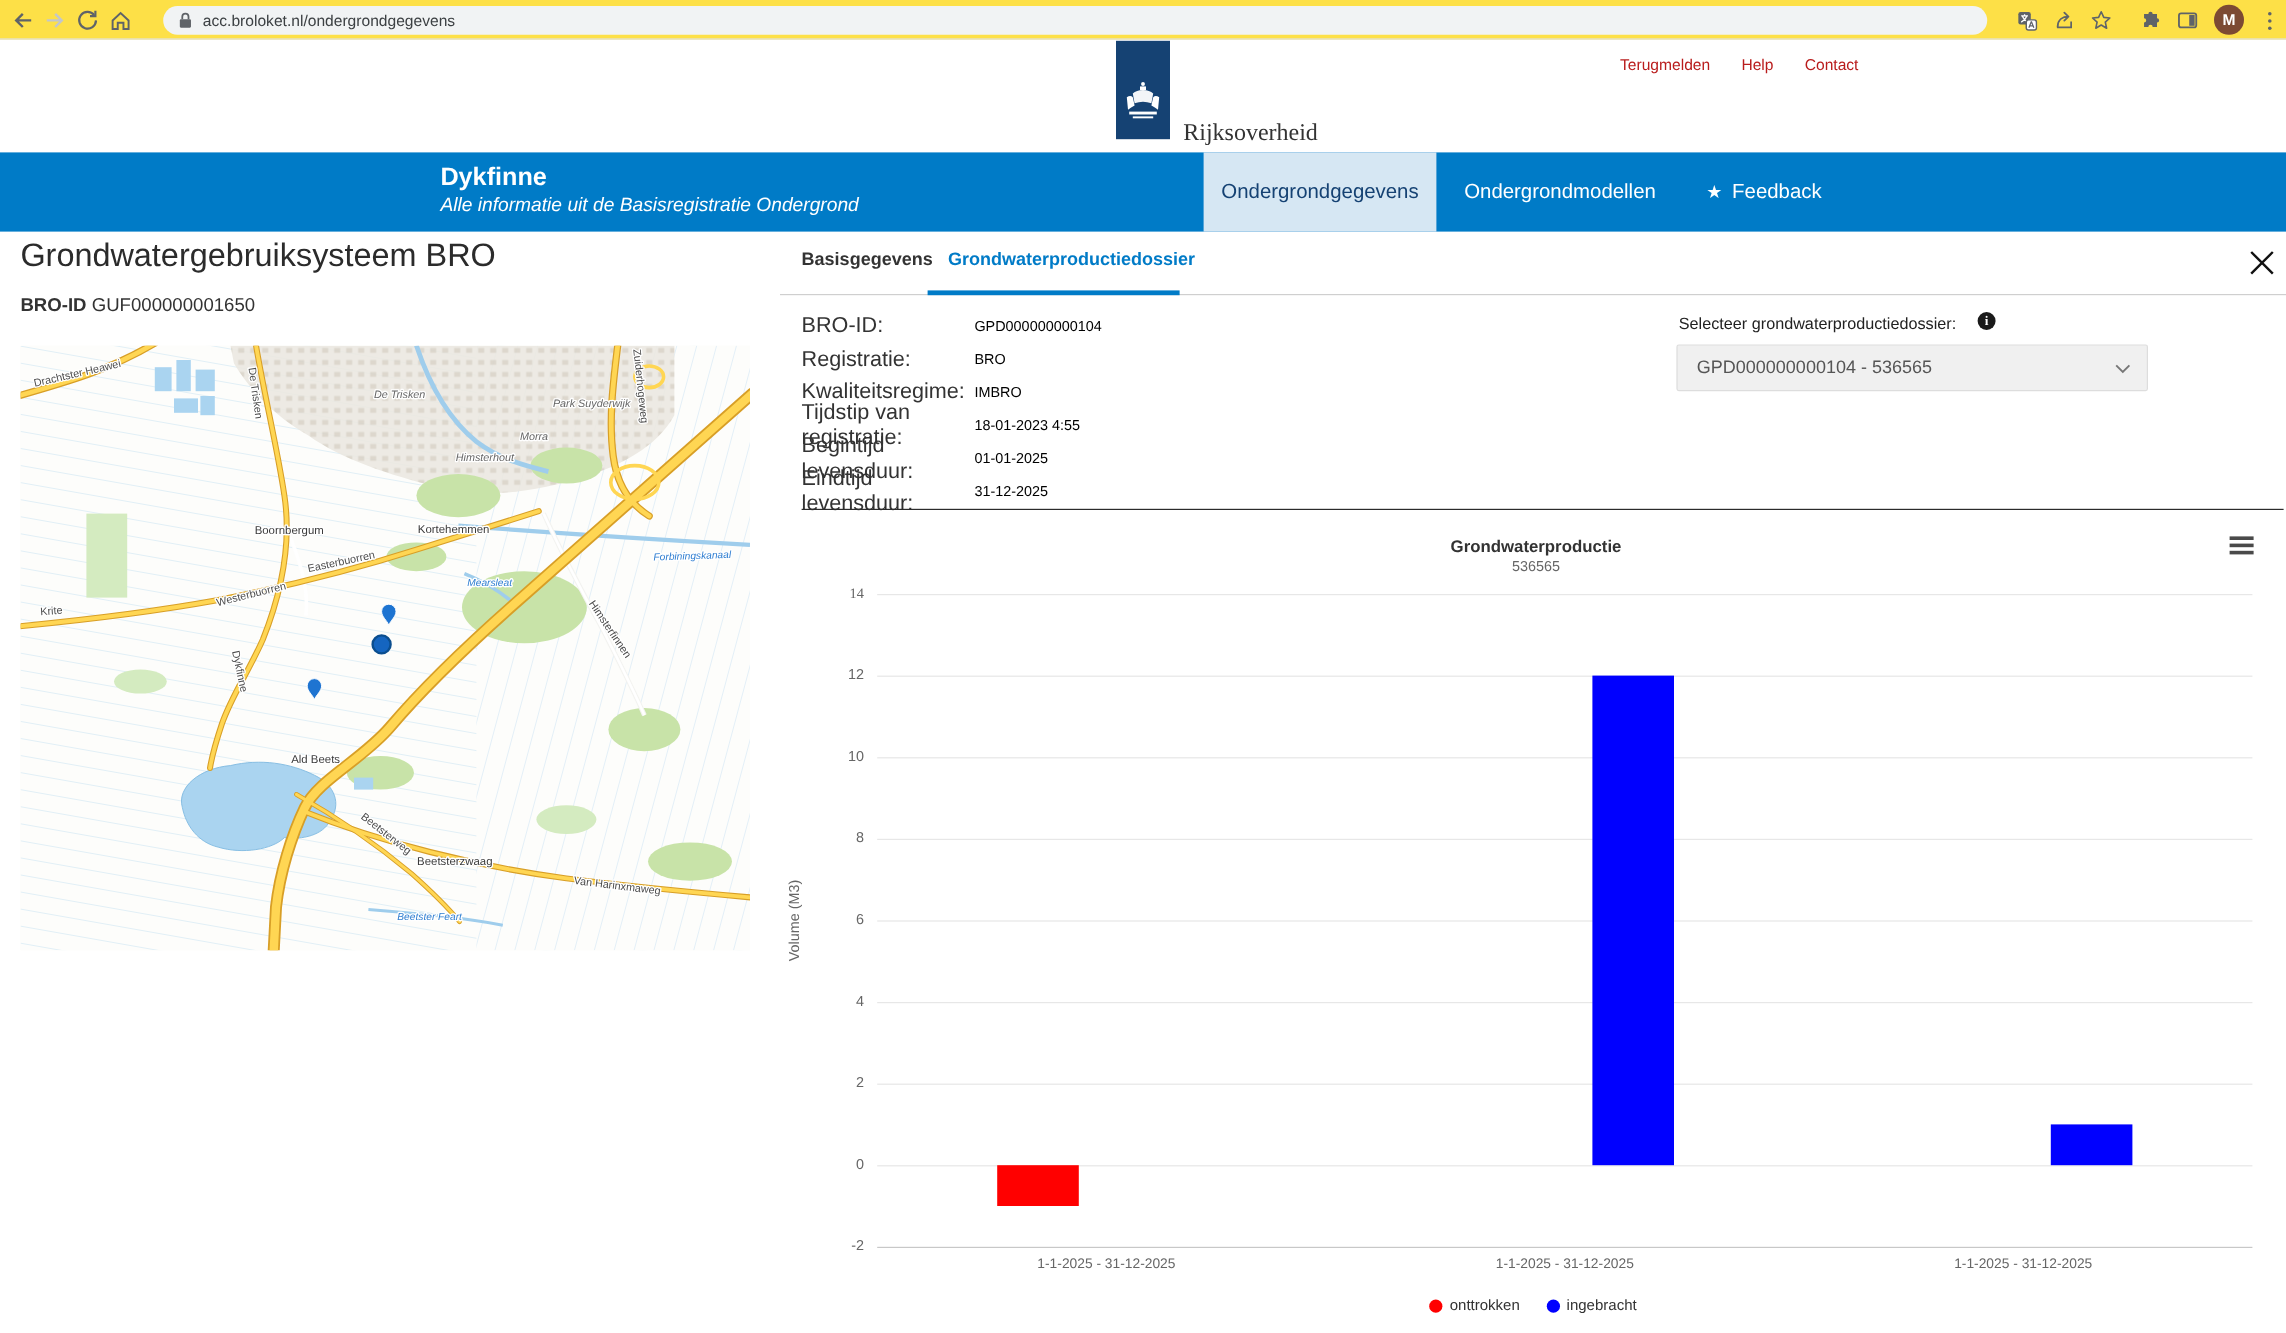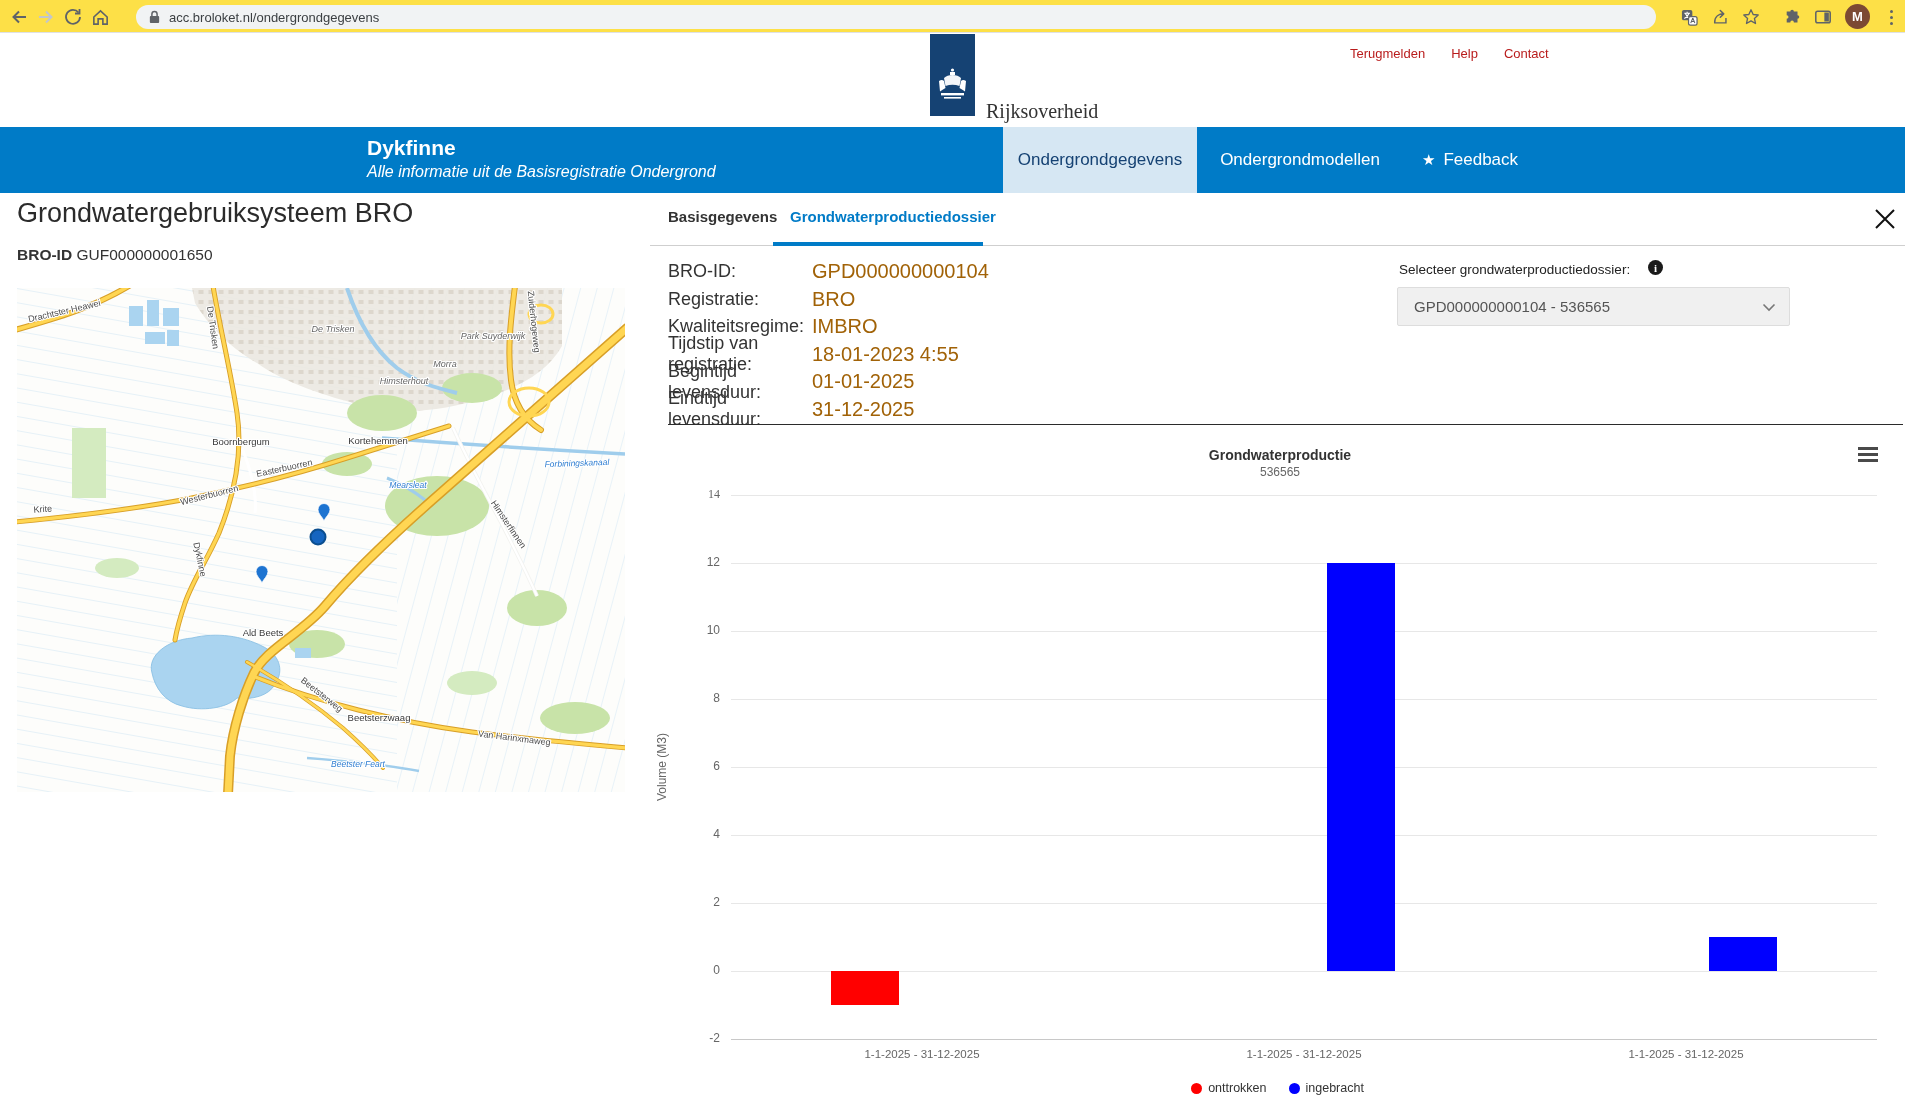--- a/index.html
+++ b/index.html
@@ -59,21 +59,21 @@
            border-bottom:1px solid #cfcfcf; }
   .rtab { position:absolute; top:14px; font-size:15px; cursor:pointer; }
   .rtab.plain { left:18px; color:#333; font-weight:bold; }
   .rtab.active { left:140px; color:#007bc7;font-weight:bold; }
   .rtab-underline { position:absolute; left:123px; top:48px; width:210px; height:4px; background:#007bc7; }
   .close-x { position:absolute; left:1872px; top:206px; width:26px; height:26px; cursor:pointer; }
 
   .details { position:absolute; left:668px; top:258px; }
   .detail-row { height:27.5px; display:flex; align-items:center; }
   .detail-label { width:144px; font-size:18px; color:#333; }
-  .detail-value { font-size:20px; color:#a16207; }
+  .detail-value { font-size:12px; color:#000000; }
 
   .selector-label { position:absolute; left:1399px; top:262px; font-size:13.5px; color:#222; }
   .info-icon { position:absolute; left:1648px; top:260px; width:15px; height:15px; border-radius:50%;
                background:#1a1a1a; color:#fff; font-size:11px; font-weight:bold;
                display:flex; align-items:center; justify-content:center; cursor:pointer;
                font-family:"Liberation Serif", serif; }
   .select-box { position:absolute; left:1397px; top:287px; width:393px; height:39px;
                 background:#f0f0f0; border:1px solid #ddd; border-radius:2px; cursor:pointer;
                 display:flex; align-items:center; }
   .select-box span { margin-left:16px; font-size:15px; color:#555; }

